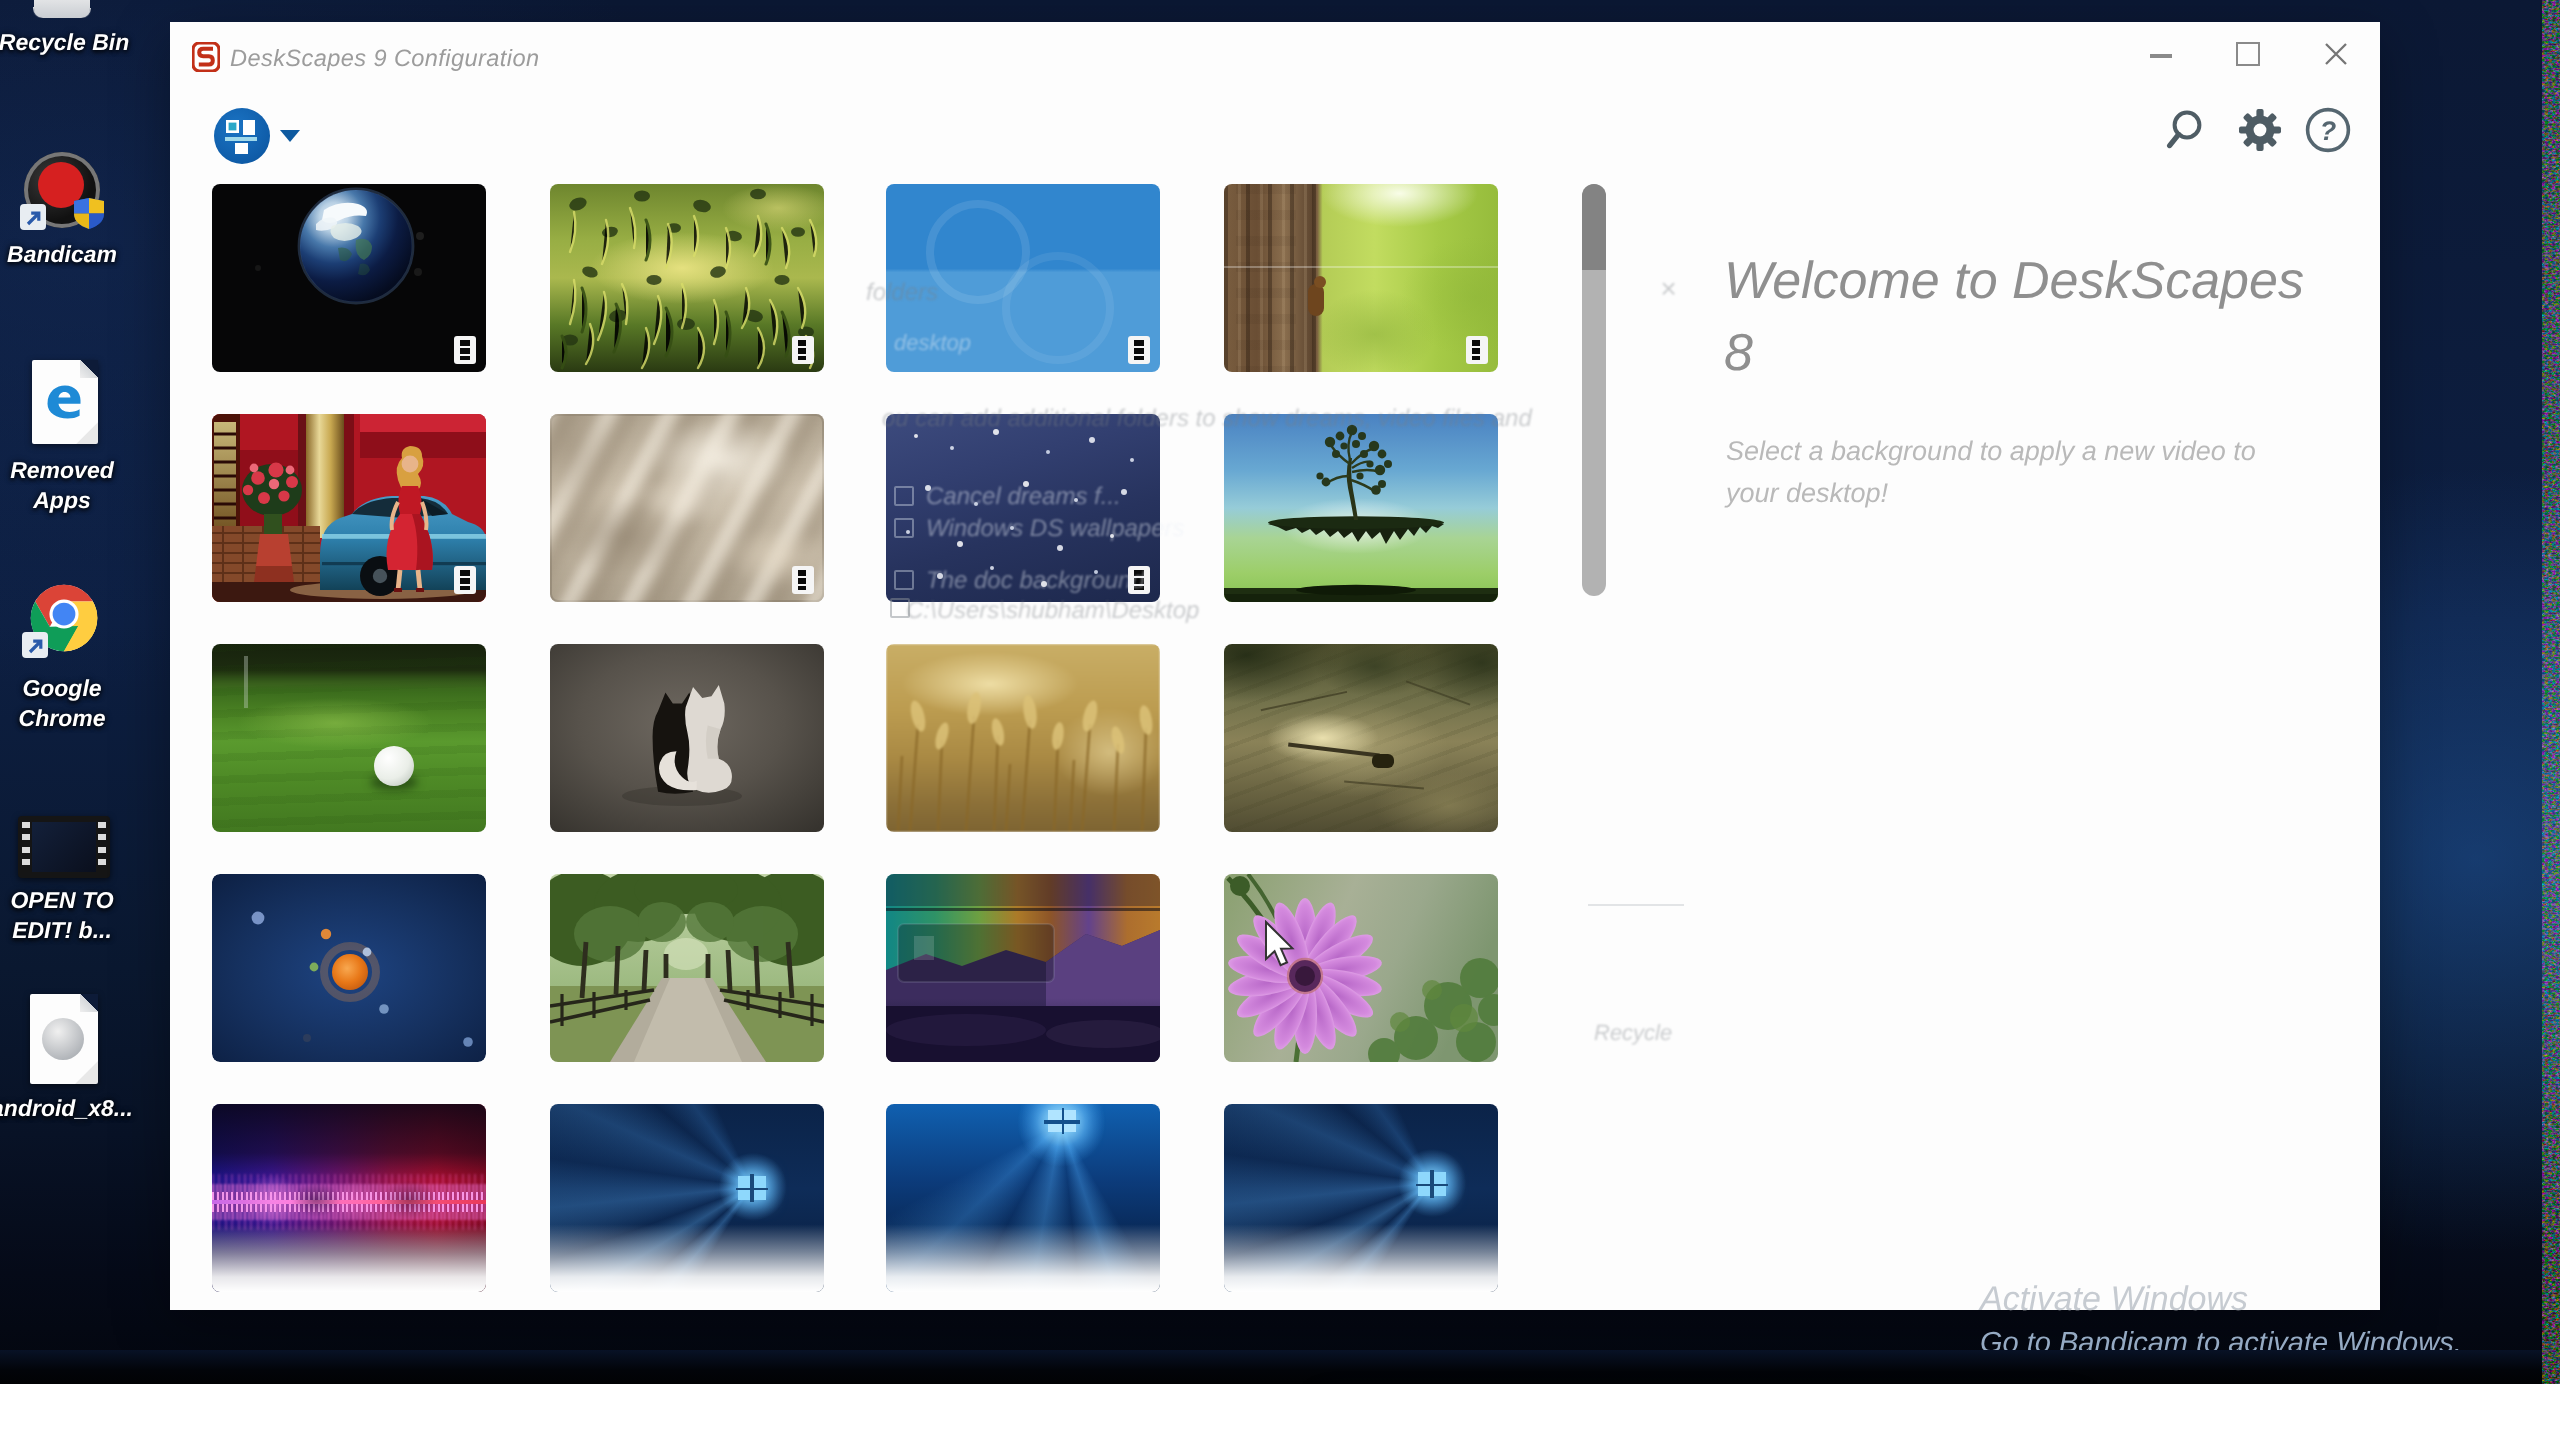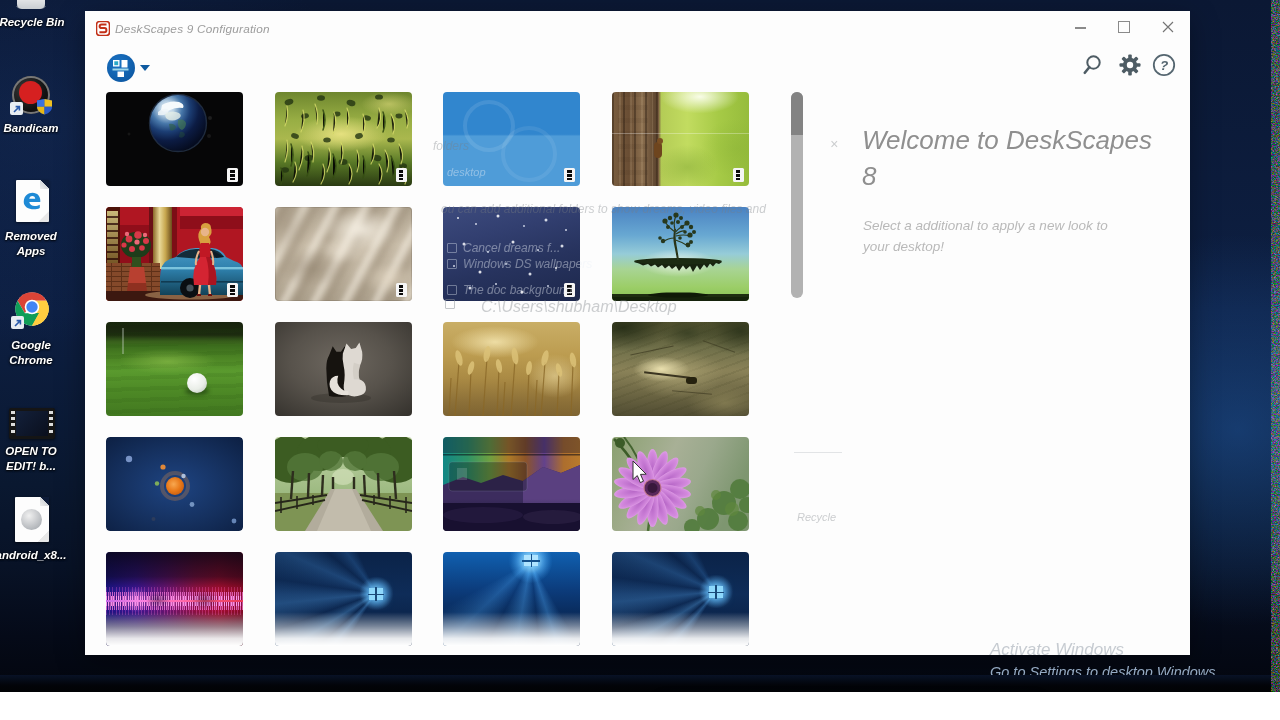--- a/index.html
+++ b/index.html
@@ -771,44 +771,44 @@
       conic-gradient(from 212deg at 76% 42%, rgba(10,30,60,0) 0deg, rgba(90,170,240,.32) 8deg, rgba(16,42,80,.1) 16deg, rgba(100,180,245,.3) 26deg, rgba(16,42,80,.08) 38deg, rgba(90,170,240,.28) 52deg, rgba(16,42,80,.1) 66deg, rgba(80,160,235,.24) 82deg, rgba(16,42,80,.05) 98deg, rgba(70,150,230,.22) 112deg, rgba(10,30,60,0) 124deg),
       linear-gradient(180deg,#0b2348 0%,#0e2c58 45%,#081c3c 100%)">
       <div style="position:absolute;left:97px;top:34px;width:14px;height:12px;background:#8ed8fc;box-shadow:0 0 8px 2px rgba(110,200,255,.75)"></div>
       <div style="position:absolute;left:103.5px;top:33px;width:1.5px;height:14px;background:#1a4a7a"></div>
       <div style="position:absolute;left:96px;top:39.5px;width:16px;height:1.5px;background:#1a4a7a"></div>
     </div>
 
     <div id="sbar"></div>
 
     <div id="welc">Welcome to DeskScapes<br>8</div>
-    <div id="welsub">Select a additional to apply a new look to your desktop!</div>
+    <div id="welsub">Select a background to apply a new video to your desktop!</div>
 
     <div class="ghost" style="left:356px;top:191px;font-size:12px">ou can add additional folders to show dreams, video files and</div>
     <div class="ghost" style="left:348px;top:128px;font-size:12px">folders</div>
     <div class="ghostw" style="left:362px;top:155px;font-size:11px">desktop</div>
     <div class="gbox" style="left:362px;top:232px"></div>
     <div class="ghostw" style="left:378px;top:230px;font-size:12px">Cancel dreams f...</div>
     <div class="gbox" style="left:362px;top:248px"></div>
     <div class="ghostw" style="left:378px;top:246px;font-size:12px">Windows DS wallpapers</div>
     <div class="gbox" style="left:362px;top:274px"></div>
     <div class="ghostw" style="left:378px;top:272px;font-size:12px">The doc background</div>
     <div class="gbox" style="left:360px;top:288px;border-color:rgba(140,146,152,.5)"></div>
-    <div class="ghost" style="left:396px;top:287px;font-size:16px">C:\Users\shubham\Desktop</div>
+    <div class="ghost" style="left:368px;top:287px;font-size:12px">C:\Users\shubham\Desktop</div>
     <div class="ghost" style="left:745px;top:125px;font-size:14px">×</div>
     <div class="ghost" style="left:712px;top:500px;font-size:11px">Recycle</div>
     <div style="position:absolute;left:709px;top:441px;width:48px;height:1px;background:rgba(185,190,196,.4)"></div>
 
     <svg style="position:absolute;left:546px;top:449px" width="20" height="26" viewBox="0 0 20 26">
       <path d="M2 1 L2 19.5 L6.3 15.6 L9.3 22.6 L12.5 21.2 L9.5 14.4 L15.2 14.2 Z" fill="#fff" stroke="#333" stroke-width="1"></path>
     </svg>
   </div>
 
   <div id="actw">Activate Windows</div>
-  <div id="actw2">Go to Settings to desktop Windows.</div>
+  <div id="actw2">Go to Bandicam to activate Windows.</div>
 
   <div id="botbar"></div>
   <div id="botline"></div>
   <div id="botrect"></div>
   <svg id="noise">
       <filter id="nf">
         <feTurbulence type="fractalNoise" baseFrequency="0.55 0.9" numOctaves="2"></feTurbulence>
         <feColorMatrix type="saturate" values="6"></feColorMatrix>
       </filter>
       <rect width="9" height="720" filter="url(#nf)"></rect>

